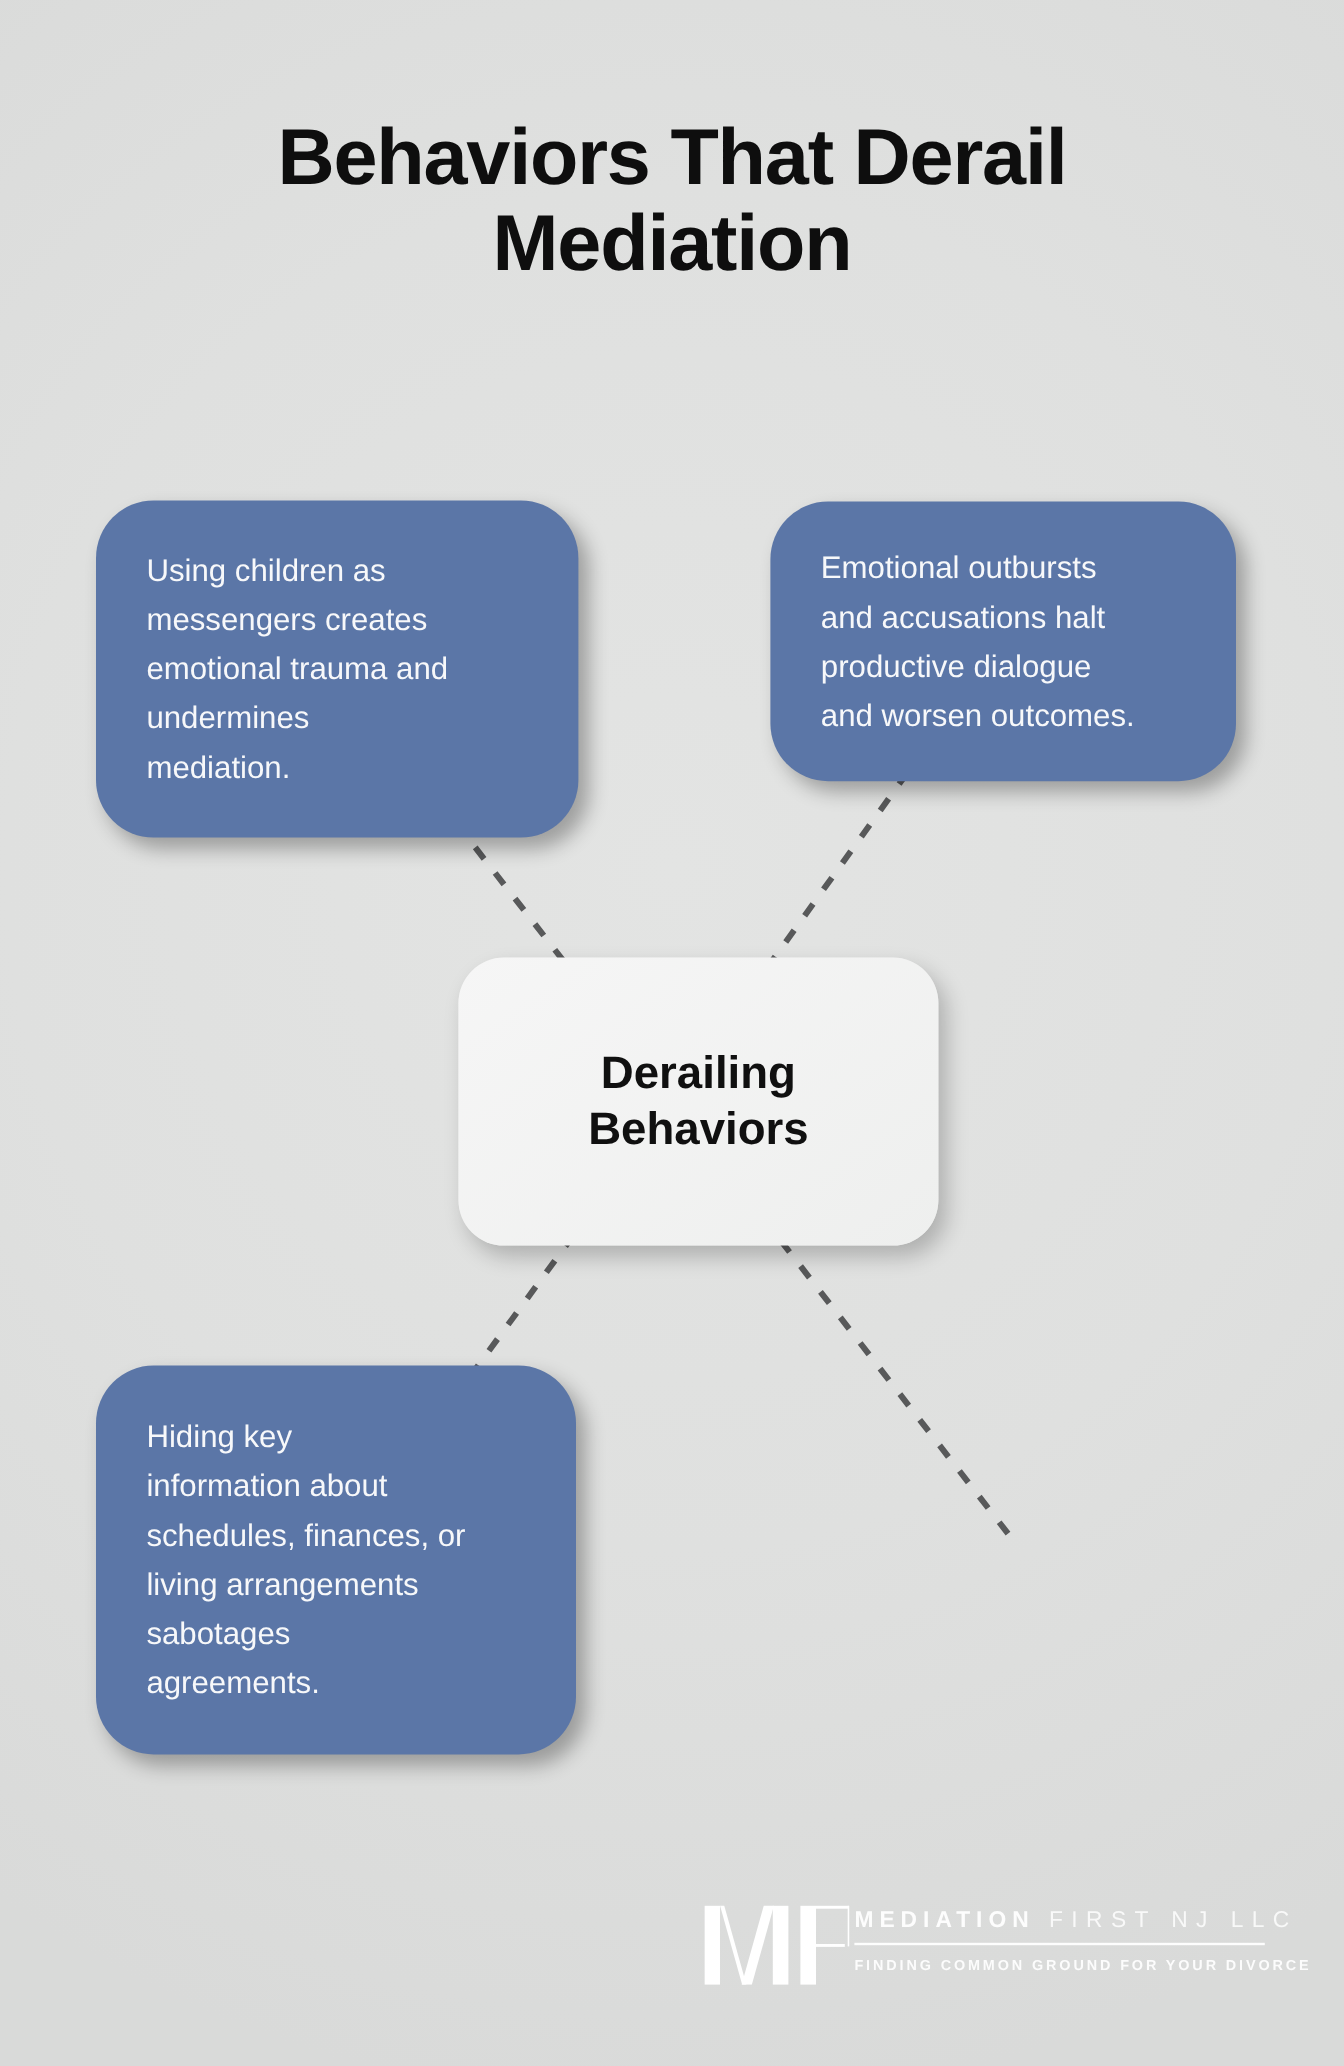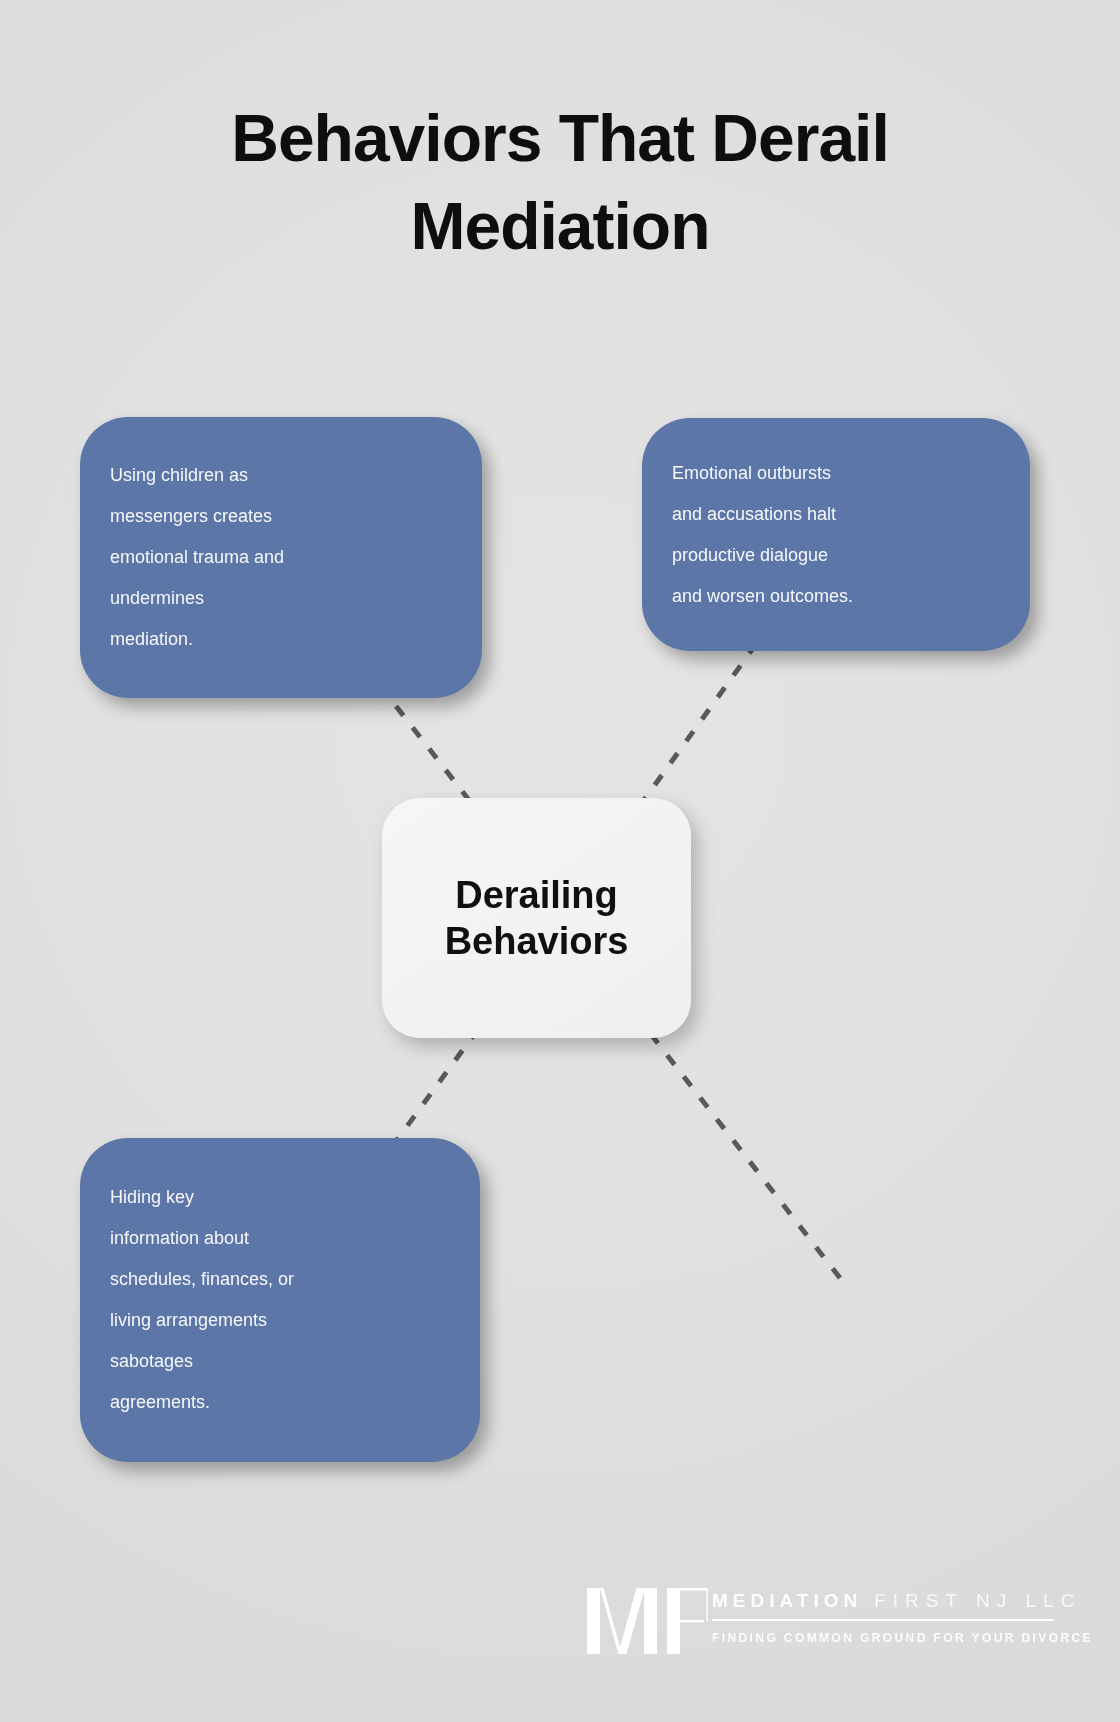--- a/index.html
+++ b/index.html
@@ -30,50 +30,50 @@
   }
   .title {
     position: absolute;
     top: 94px;
     left: 0;
     width: 100%;
     margin: 0;
     text-align: center;
     font-size: 66px;
     font-weight: 700;
-    line-height: 88px;
+    line-height: 72px;
     letter-spacing: -1px;
     color: #0e0e0e;
     white-space: pre-line;
   }
   .node {
     position: absolute;
     background: #5b76a7;
     border-radius: 48px;
     box-shadow: 8px 9px 16px rgba(0,0,0,0.30);
     display: flex;
     align-items: center;
     box-sizing: border-box;
     padding: 0 28px 0 30px;
   }
   .node-text {
-    margin: 0;
-    font-size: 18px;
+    margin: 12px;
+    font-size: 26px;
     line-height: 41px;
     color: #f7f8fa;
     white-space: pre-line;
   }
   .node-tl { left: 80px;  top: 417px;  width: 402px; height: 281px; }
   .node-tr { left: 642px; top: 418px;  width: 388px; height: 233px; }
   .node-bl { left: 80px;  top: 1138px; width: 400px; height: 324px; }
   .node-br { left: 640px; top: 1138px; width: 400px; height: 281px; }
   .center-node {
     position: absolute;
     left: 382px; top: 798px;
-    width: 309px; height: 240px;
+    width: 400px; height: 240px;
     background: linear-gradient(145deg, #f6f6f6 0%, #eeefee 100%);
     border-radius: 38px;
     box-shadow: 7px 9px 18px rgba(0,0,0,0.22);
     display: flex;
     align-items: center;
     justify-content: center;
     box-sizing: border-box;
   }
   .center-text {
     margin: 0;

